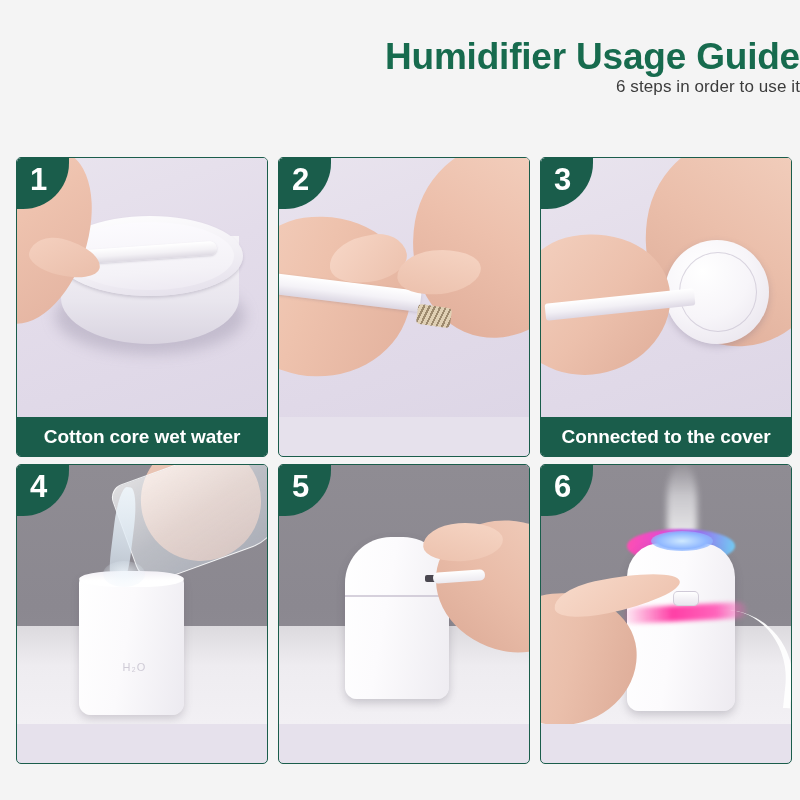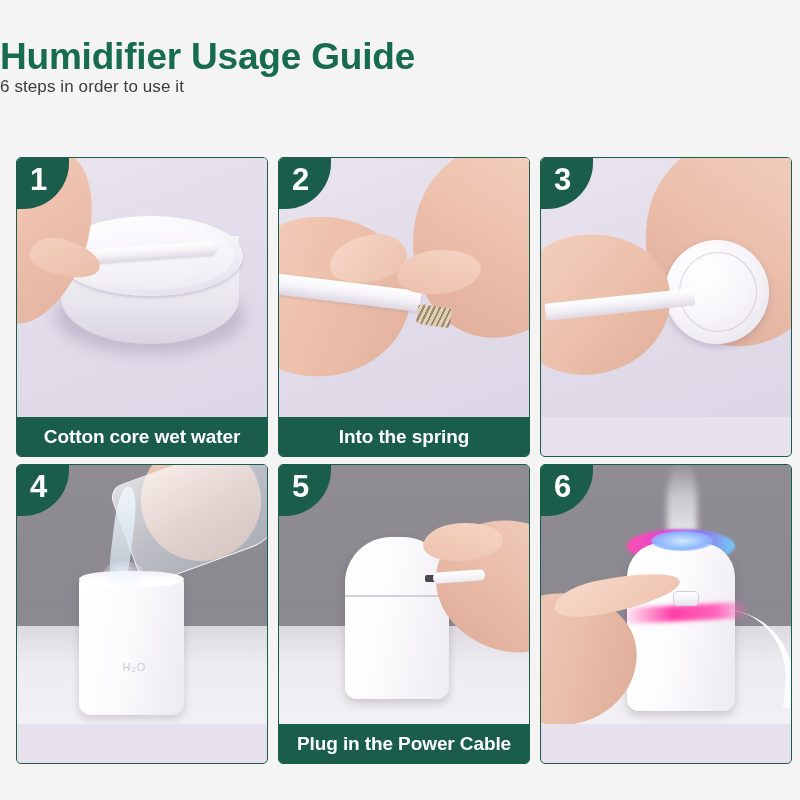--- a/index.html
+++ b/index.html
@@ -15,21 +15,21 @@
 
   .page {
     position: relative;
     width: 800px;
     height: 800px;
     background: #f4f4f4;
   }
 
   
   .header {
-    text-align: left;
+    text-align: right;
     padding-top: 38px;
   }
   .page-title {
     font-size: 37px;
     font-weight: bold;
     color: #176b4e;
     letter-spacing: -0.2px;
     line-height: 1.05;
   }
   .page-subtitle {
@@ -388,33 +388,33 @@
       <div class="scene">
         <div class="bg-lav"></div>
         <div class="hand2-left"></div>
         <div class="hand2-right"></div>
         <div class="wick-2"></div>
         <div class="spring-2"></div>
         <div class="hand2-left-thumb"></div>
         <div class="hand2-right-f"></div>
       </div>
       <div class="badge">2</div>
-      <div class="caption">Into the spring</div>
     </div>
 
     <div class="card">
       <div class="scene">
         <div class="bg-lav"></div>
         <div class="hand3"></div>
         <div class="cover-3"></div>
         <div class="cover-3-ring"></div>
         <div class="hand3-lower"></div>
         <div class="wick-3"></div>
       </div>
       <div class="badge">3</div>
+      <div class="caption">Connected to the cover</div>
     </div>
 
     <div class="card">
       <div class="scene">
         <div class="bg-gray"></div>
         <div class="bg-gray-table"></div>
         <div class="hand-4"></div>
         <div class="glass-4"></div>
         <div class="stream-4"></div>
         <div class="tank-4"></div>
@@ -430,21 +430,20 @@
         <div class="bg-gray"></div>
         <div class="bg-gray-table"></div>
         <div class="unit-5"></div>
         <div class="unit-5-seam"></div>
         <div class="port-5"></div>
         <div class="hand-5"></div>
         <div class="cable-5"></div>
         <div class="hand-5-f"></div>
       </div>
       <div class="badge">5</div>
-      <div class="caption">Plug in the Power Cable</div>
     </div>
 
     <div class="card">
       <div class="scene">
         <div class="bg-gray"></div>
         <div class="bg-gray-table"></div>
         <div class="mist-6"></div>
         <div class="led-6"></div>
         <div class="unit-6"></div>
         <div class="led-6-core"></div>

